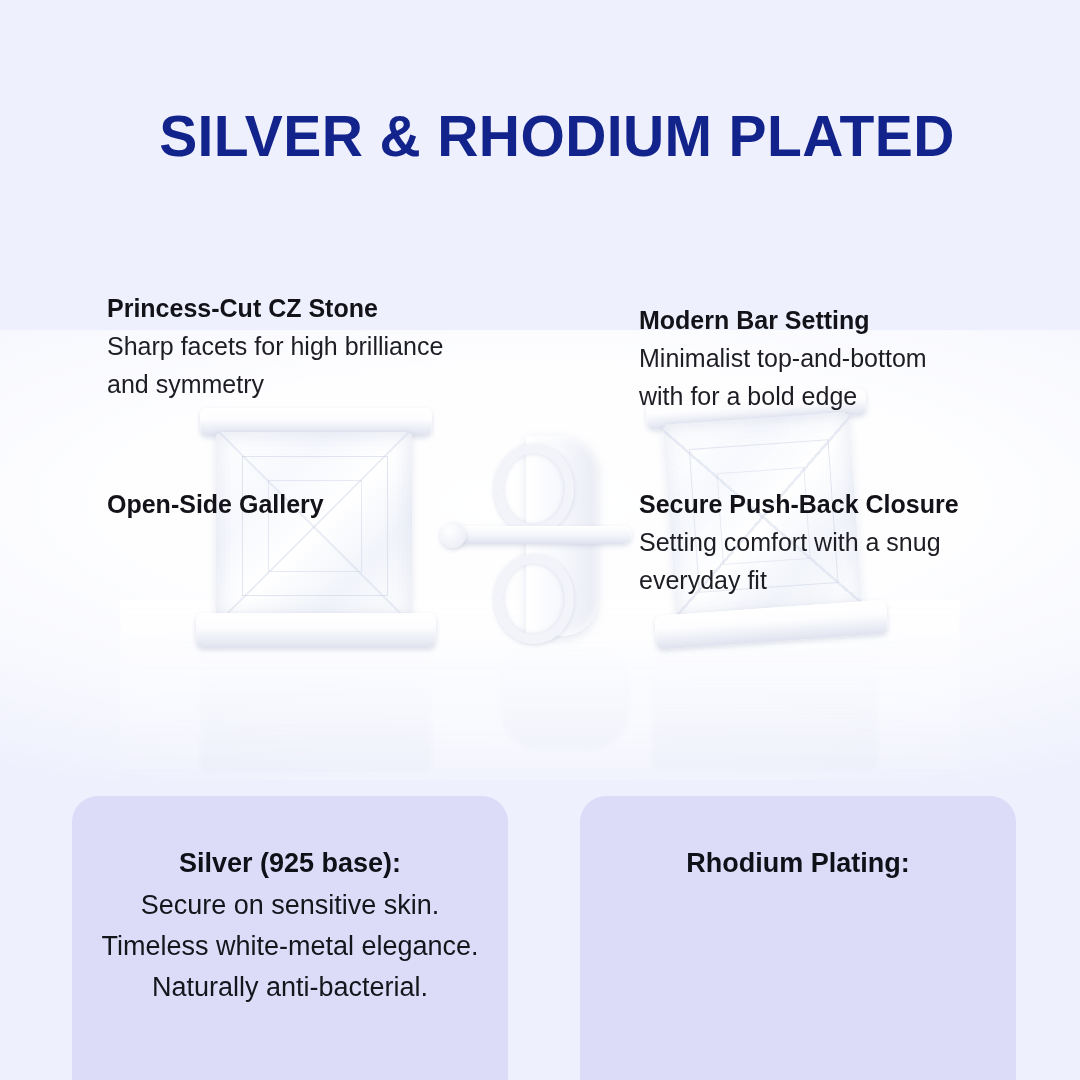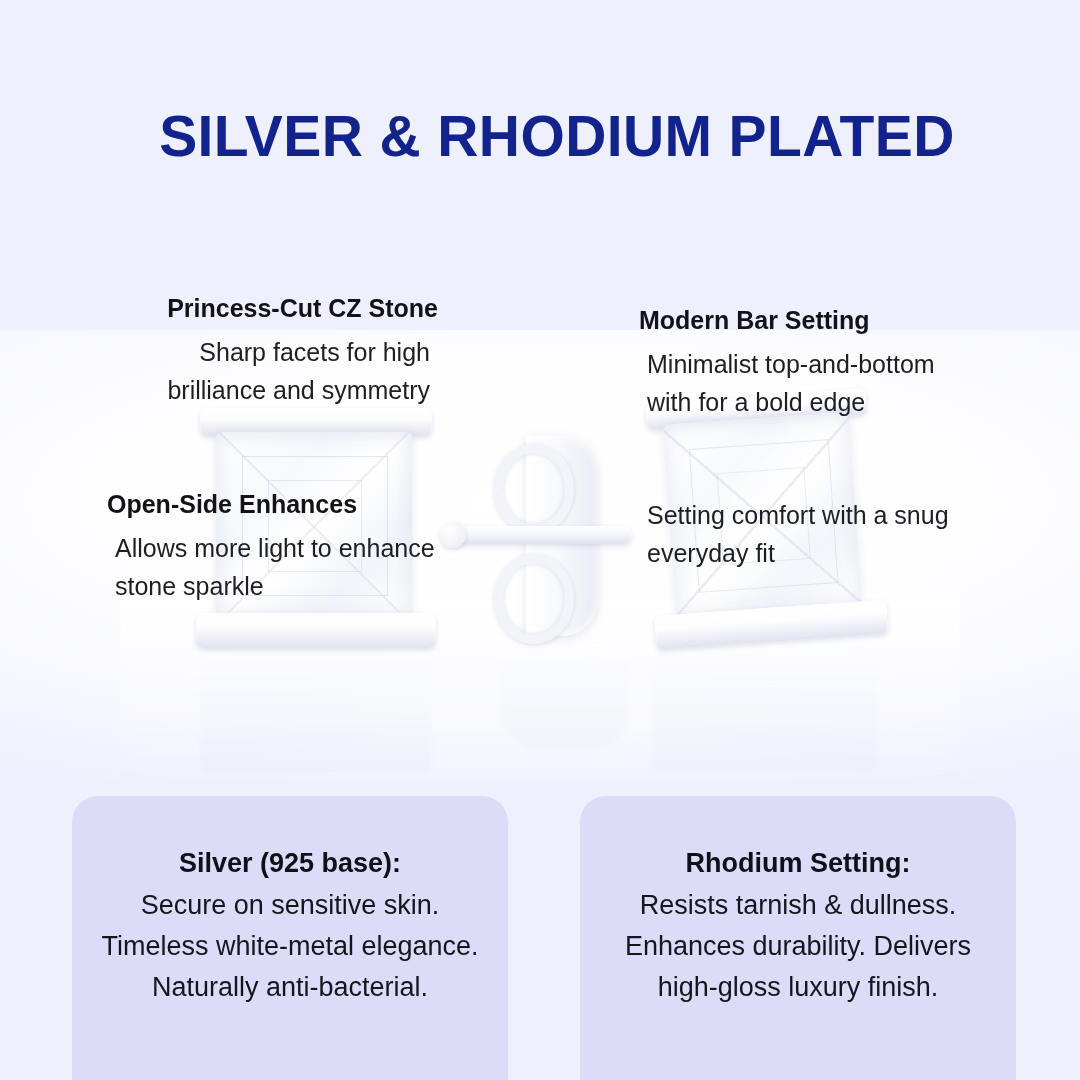--- a/index.html
+++ b/index.html
@@ -97,23 +97,23 @@
     white-space:nowrap;
     padding-left:17px;
   }
 
   
   .feature{position:absolute;}
   .feature h3{
     margin:0 0 2px 0;font-size:25px;font-weight:bold;color:#121218;line-height:1.32;
   }
   .feature p{
-    margin:8px;font-size:25px;font-weight:normal;color:#1d1d24;line-height:1.52;
-  }
-  #f-princess{left:98px;top:292px;width:340px;text-align:right;}
+    margin:0;font-size:25px;font-weight:normal;color:#1d1d24;line-height:1.52;
+  }
+  #f-princess{left:107px;top:292px;width:340px;}
   #f-gallery {left:107px;top:488px;width:350px;}
   #f-bar     {left:639px;top:304px;width:330px;}
   #f-closure {left:639px;top:488px;width:330px;}
 
   
   .card{
     position:absolute;top:796px;height:384px;
     background:#dededf00;
     background-color:#dcdcf9;
     border-radius:26px 26px 0 0;
@@ -187,36 +187,35 @@
   </div>
 
   <div class="title">SILVER &amp; RHODIUM PLATED</div>
 
   <div class="feature" id="f-princess">
     <h3>Princess-Cut CZ Stone</h3>
     <p>Sharp facets for high brilliance and symmetry</p>
   </div>
 
   <div class="feature" id="f-gallery">
-    <h3>Open-Side Enhances</h3>
-    <p>Allows more light to enhance stone sparkle</p>
+    <h3>Open-Side Gallery</h3>
   </div>
 
   <div class="feature" id="f-bar">
     <h3>Modern Bar Setting</h3>
     <p>Minimalist top-and-bottom with for a bold edge</p>
   </div>
 
   <div class="feature" id="f-closure">
+    <h3>Secure Push-Back Closure</h3>
     <p>Setting comfort with a snug everyday fit</p>
   </div>
 
   <div class="card" id="card-silver">
     <h4>Silver (925 base):</h4>
     <p>Secure on sensitive skin. Timeless white-metal elegance. Naturally anti-bacterial.</p>
   </div>
 
   <div class="card" id="card-rhodium">
-    <h4>Rhodium Setting:</h4>
-    <p>Resists tarnish &amp; dullness. Enhances durability. Delivers high-gloss luxury finish.</p>
+    <h4>Rhodium Plating:</h4>
   </div>
 
 </div>
 
 </body></html>

